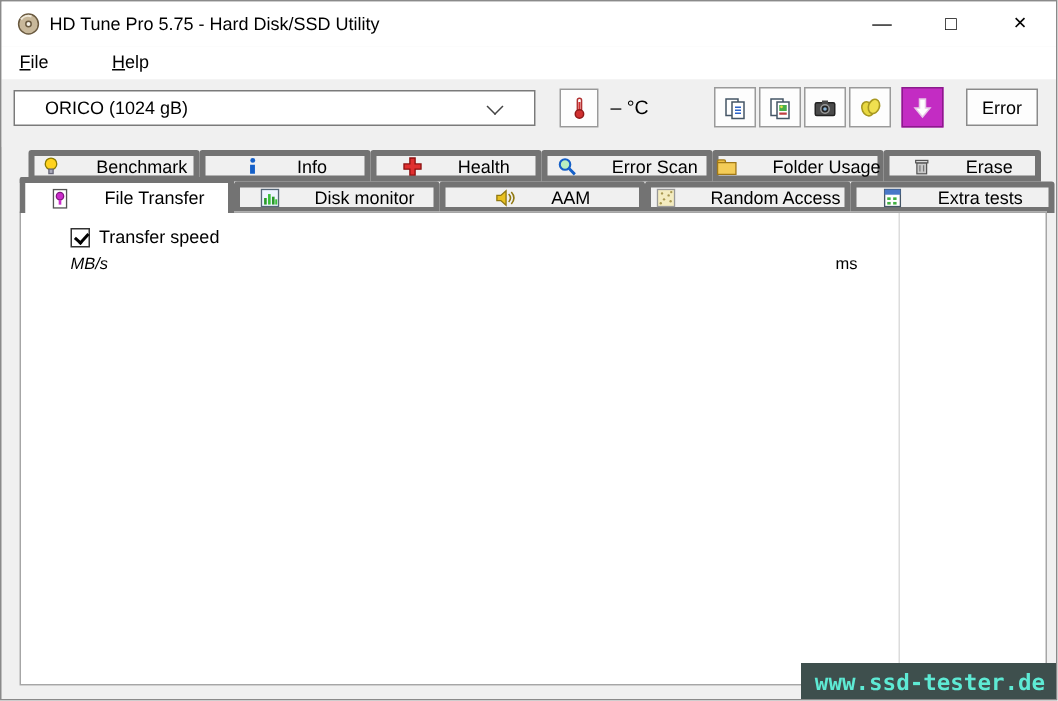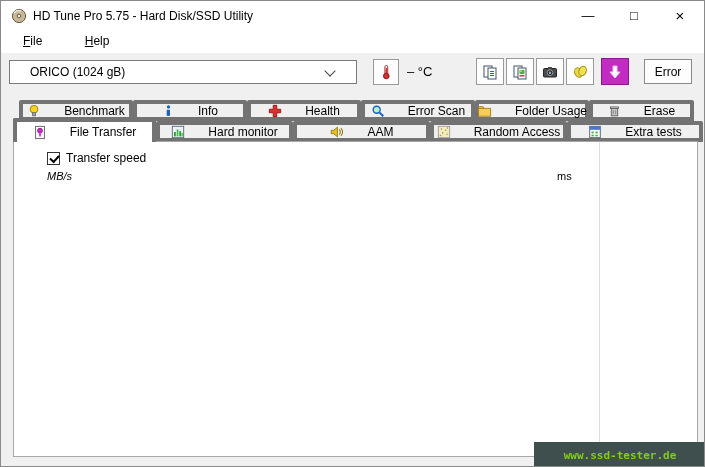--- a/index.html
+++ b/index.html
@@ -54,21 +54,21 @@
   .spin-arrows .up{top:0;border-bottom:1px solid #c8c8c8;}
   .spin-arrows .dn{bottom:0;}
   .tri-up{width:0;height:0;border-left:3px solid transparent;border-right:3px solid transparent;border-bottom:4px solid #333;}
   .tri-dn{width:0;height:0;border-left:3px solid transparent;border-right:3px solid transparent;border-top:4px solid #333;}
   .start-btn{position:absolute;background:#e1e1e1;border:1px solid #0078d7;box-shadow:inset 0 0 0 1px #0078d7;
     box-sizing:border-box;text-align:center;font-size:12px;outline:1px dotted #000;outline-offset:-4px;}
   .ctl-lbl{position:absolute;font-size:12px;white-space:nowrap;}
   .ctl-combo{position:absolute;background:#f4f4f4;}
   
   .watermark{position:absolute;left:533px;top:441px;width:172px;height:26px;background:#3e4f4d;z-index:9;
-    color:#84cc16;font-family:"DejaVu Sans Mono",monospace;font-weight:bold;font-size:11px;
+    color:#5eead4;font-family:"DejaVu Sans Mono",monospace;font-weight:bold;font-size:15px;
     display:flex;align-items:center;justify-content:center;letter-spacing:0px;}
 </style>
 </head>
 <body>
 
 <div id="window">
 
   <div class="titlebar">
     <span class="app-icon">
       <svg width="16" height="16" viewBox="0 0 16 16">
@@ -77,21 +77,21 @@
           <circle cx="8" cy="8" r="1.8" fill="#f4f0e4" stroke="#6a5a40"></circle>
         </svg>
     </span>
     <span class="title-text">HD Tune Pro 5.75 - Hard Disk/SSD Utility</span>
     <div class="winbtn" style="left:564px;"><span>—</span></div>
     <div class="winbtn" style="left:610px;"><span>□</span></div>
     <div class="winbtn close" style="left:656px;"><span>×</span></div>
   </div>
 
   <div class="menubar">
-    <span class="menu-item" style="margin-left:14px;">File</span>
+    <span class="menu-item" style="margin-left:4px;">File</span>
     <span class="menu-item">Help</span>
   </div>
 
   <div class="toolbar">
     <div class="combo abs" style="left:8px;top:7px;width:348px;height:24px;">
       <span class="val">ORICO (1024 gB)</span>
       <span class="chev"></span>
     </div>
     <div class="tool-btn" style="left:372px;top:6px;width:26px;height:26px;">
       <svg width="16" height="16" viewBox="0 0 16 16">
@@ -199,21 +199,21 @@
     <span>File Transfer</span>
   </div>
   <div class="tab" style="left:155px;top:120px;width:137px;height:21px;">
     <svg width="14" height="14" viewBox="0 0 16 16">
         <rect x="1.5" y="1.5" width="13" height="13" fill="#eef4ff" stroke="#567"></rect>
         <rect x="3.5" y="8" width="2" height="5" fill="#2a9a2a"></rect>
         <rect x="6.5" y="5" width="2" height="8" fill="#38c038"></rect>
         <rect x="9.5" y="7" width="2" height="6" fill="#2a9a2a"></rect>
         <rect x="12" y="9" width="1.5" height="4" fill="#38c038"></rect>
       </svg>
-    <span>Hard monitor</span>
+    <span>Disk monitor</span>
   </div>
   <div class="tab" style="left:429px;top:120px;width:137px;height:21px;">
     <svg width="14" height="14" viewBox="0 0 16 16">
         <rect x="1.5" y="1.5" width="13" height="13" fill="#f4ecc0" stroke="#999"></rect>
         <g fill="#a89850">
           <circle cx="5" cy="4.5" r="0.9"></circle>
           <circle cx="10" cy="6" r="0.9"></circle>
           <circle cx="6.5" cy="9" r="0.9"></circle>
           <circle cx="11.5" cy="10.5" r="0.9"></circle>
           <circle cx="4" cy="12" r="0.9"></circle>

